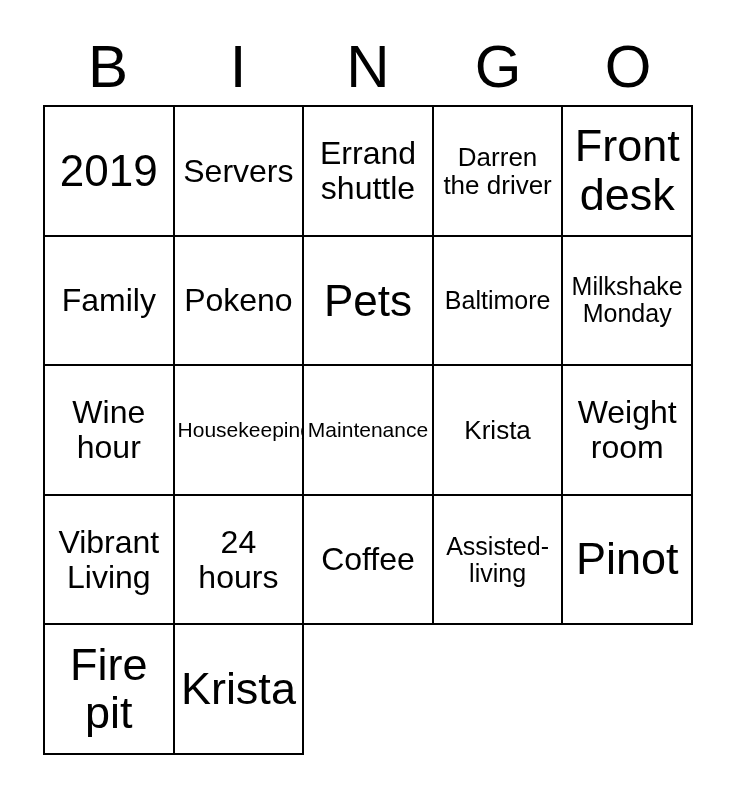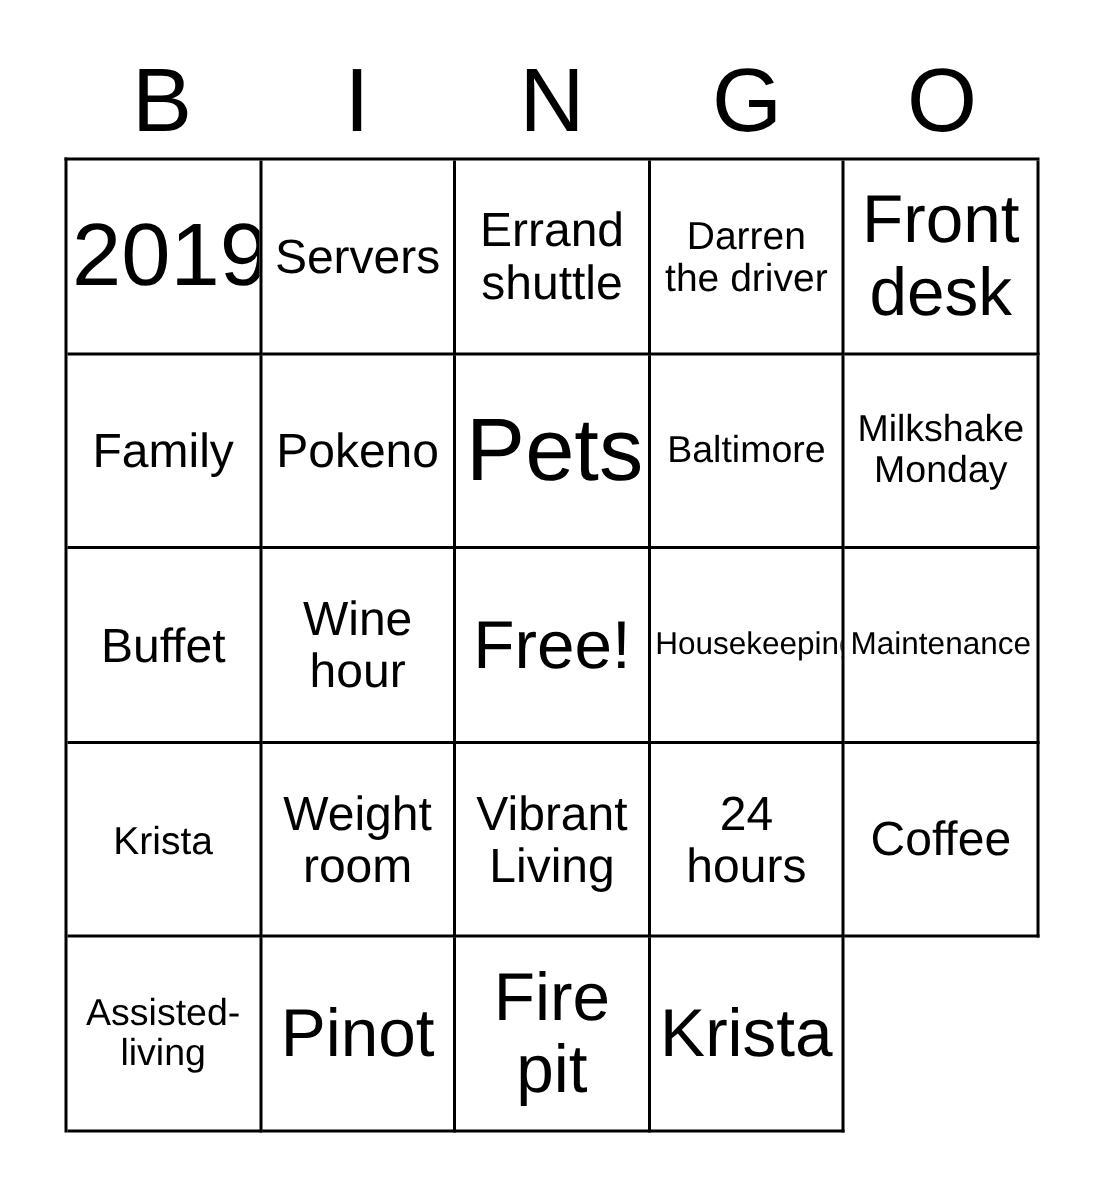--- a/index.html
+++ b/index.html
@@ -72,21 +72,21 @@
   }
   .cell-text {
     display: block;
     width: 100%;
     line-height: 1.08;
     word-break: normal;
     hyphens: none;
   }
 
   
-  .fs-xl  { font-size: 59px; text-align: right; }
+  .fs-xl  { font-size: 44px; }
   .fs-lg  { font-size: 45px; }
   .fs-md  { font-size: 32px; }
   .fs-sm  { font-size: 26px; }
   .fs-xs  { font-size: 25px; }
   .fs-xxs { font-size: 21px; }
 </style>
 </head>
 <body>
 
 <div id="card">
@@ -126,27 +126,21 @@
         <span class="cell-text fs-xl">Pets</span>
       </div>
     <div class="cell">
         <span class="cell-text fs-xs">Baltimore</span>
       </div>
     <div class="cell">
         <span class="cell-text fs-xs">Milkshake Monday</span>
       </div>
 
     <div class="cell">
-        <span class="cell-text fs-md">Buffet</span>
-      </div>
-    <div class="cell">
         <span class="cell-text fs-md">Wine hour</span>
-      </div>
-    <div class="cell">
-        <span class="cell-text fs-lg">Free!</span>
       </div>
     <div class="cell">
         <span class="cell-text fs-xxs">Housekeeping</span>
       </div>
     <div class="cell">
         <span class="cell-text fs-xxs">Maintenance</span>
       </div>
 
     <div class="cell">
         <span class="cell-text fs-sm">Krista</span>

